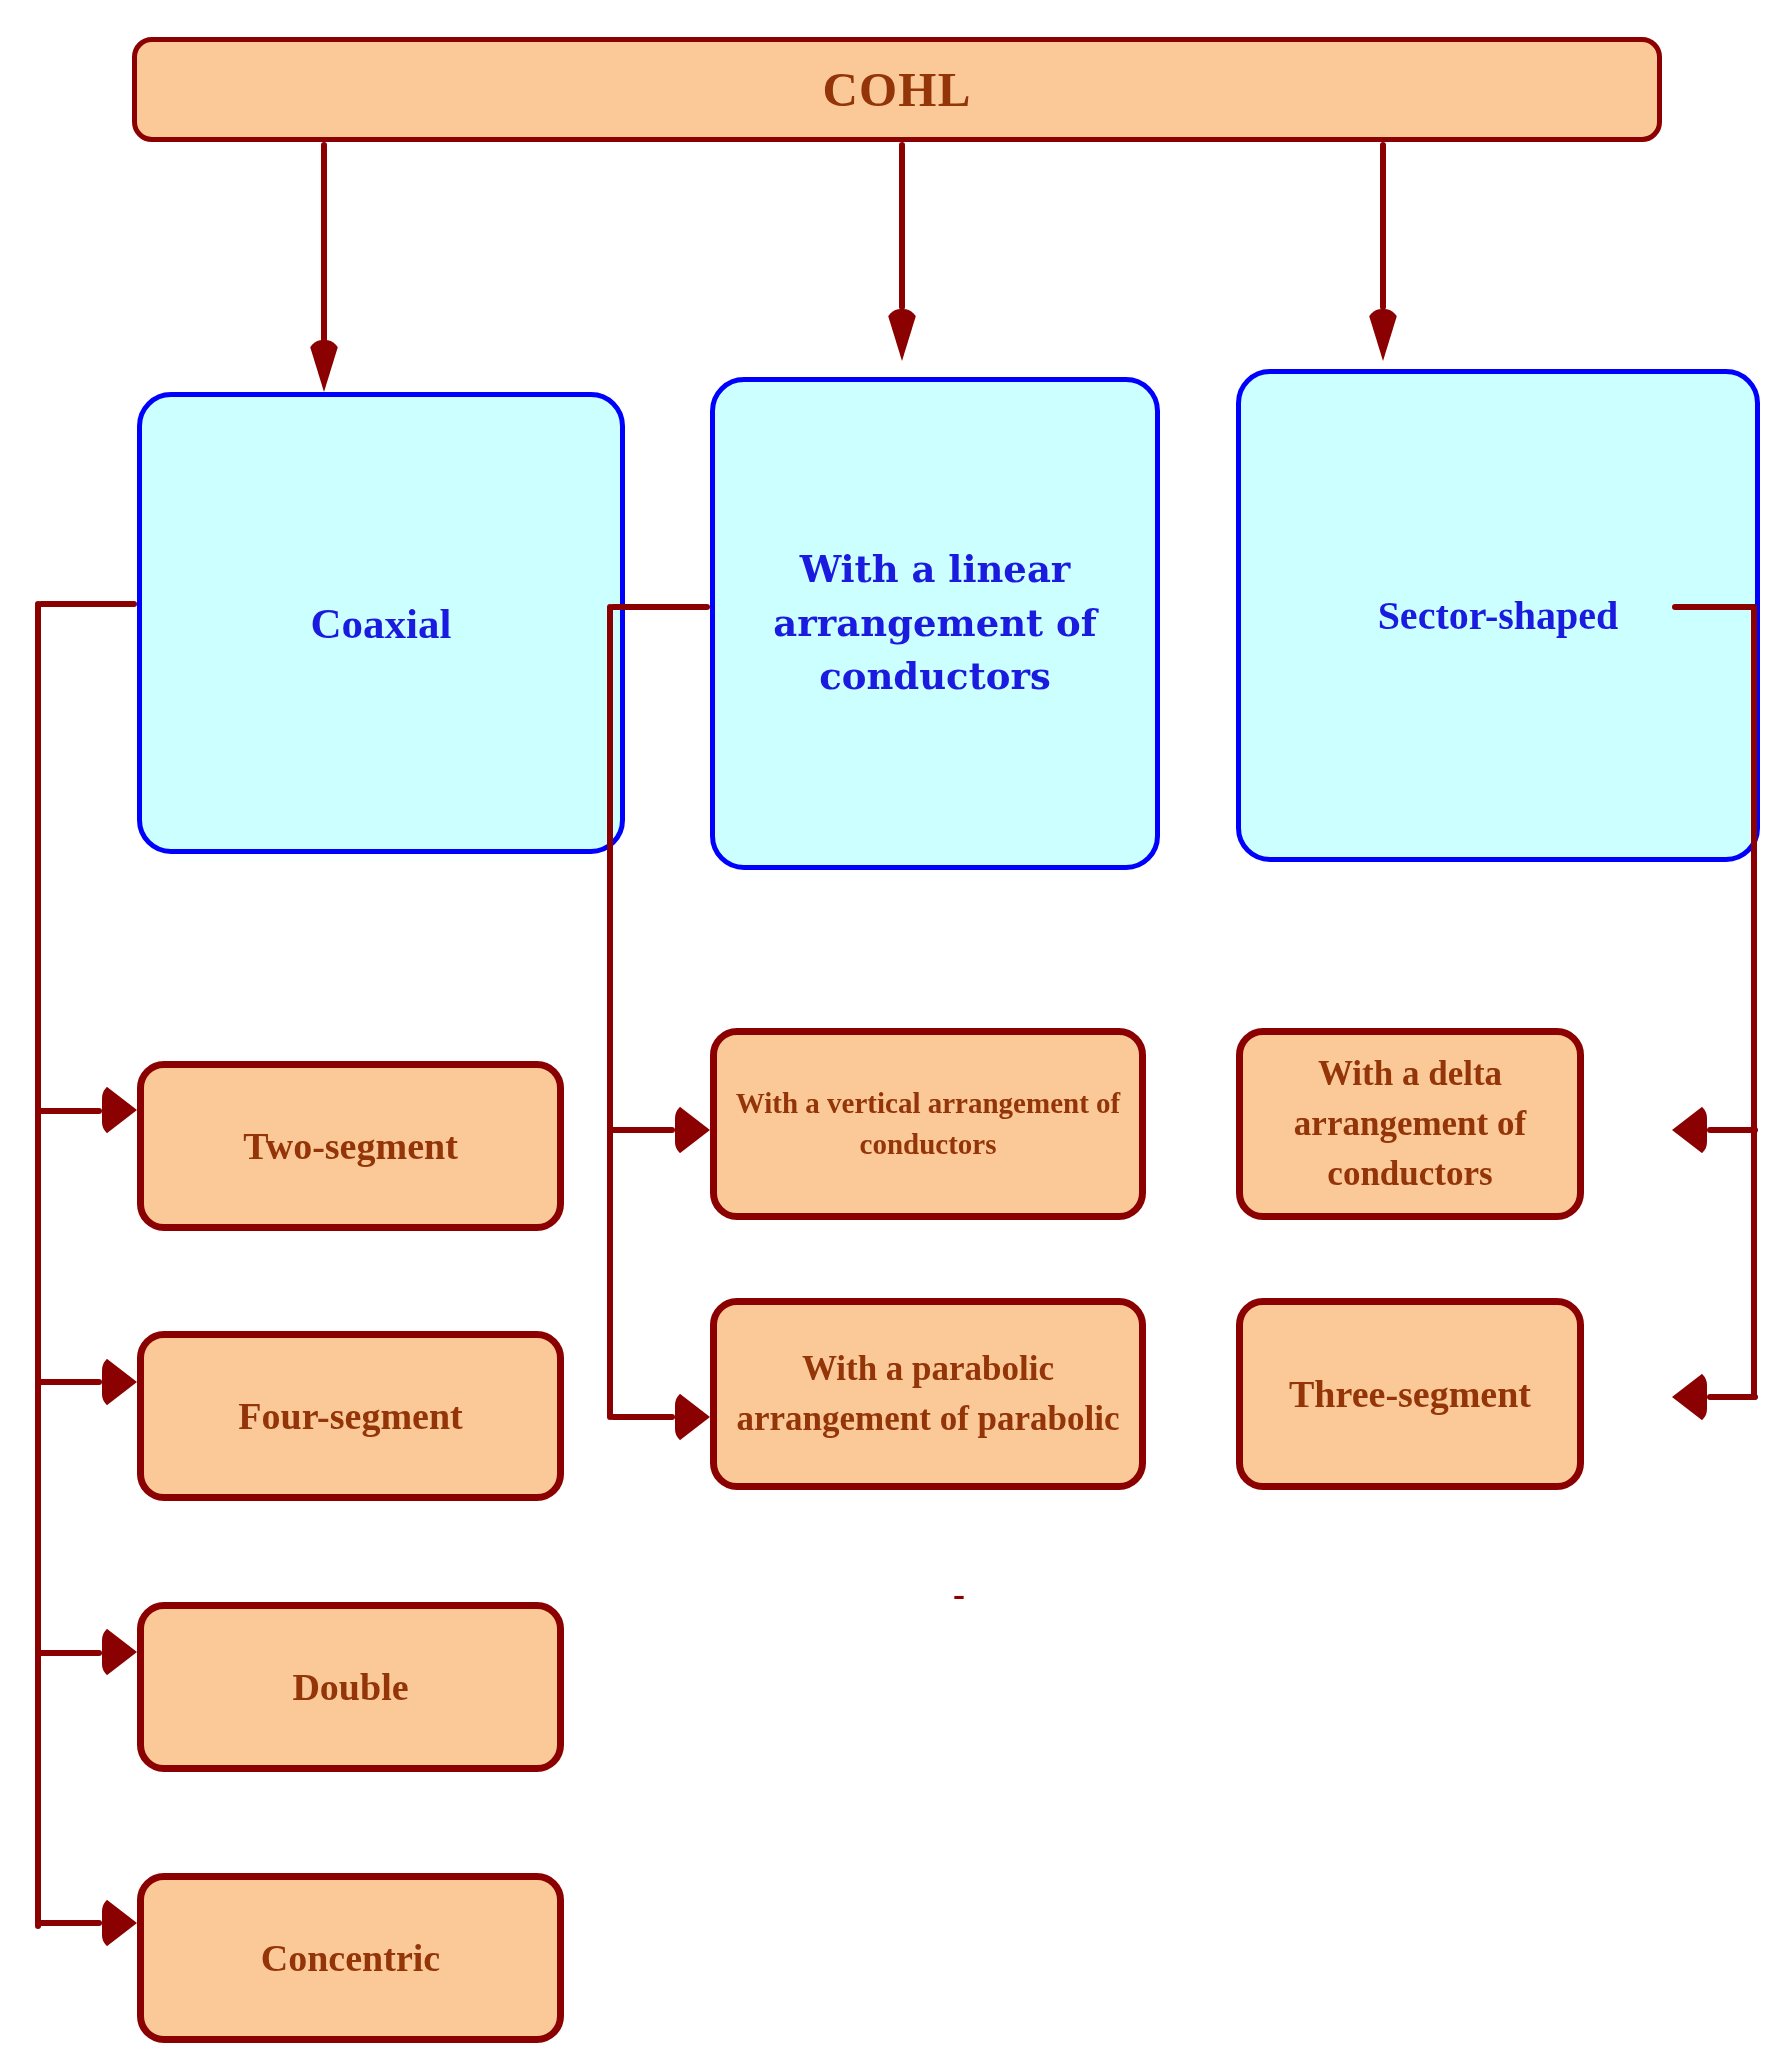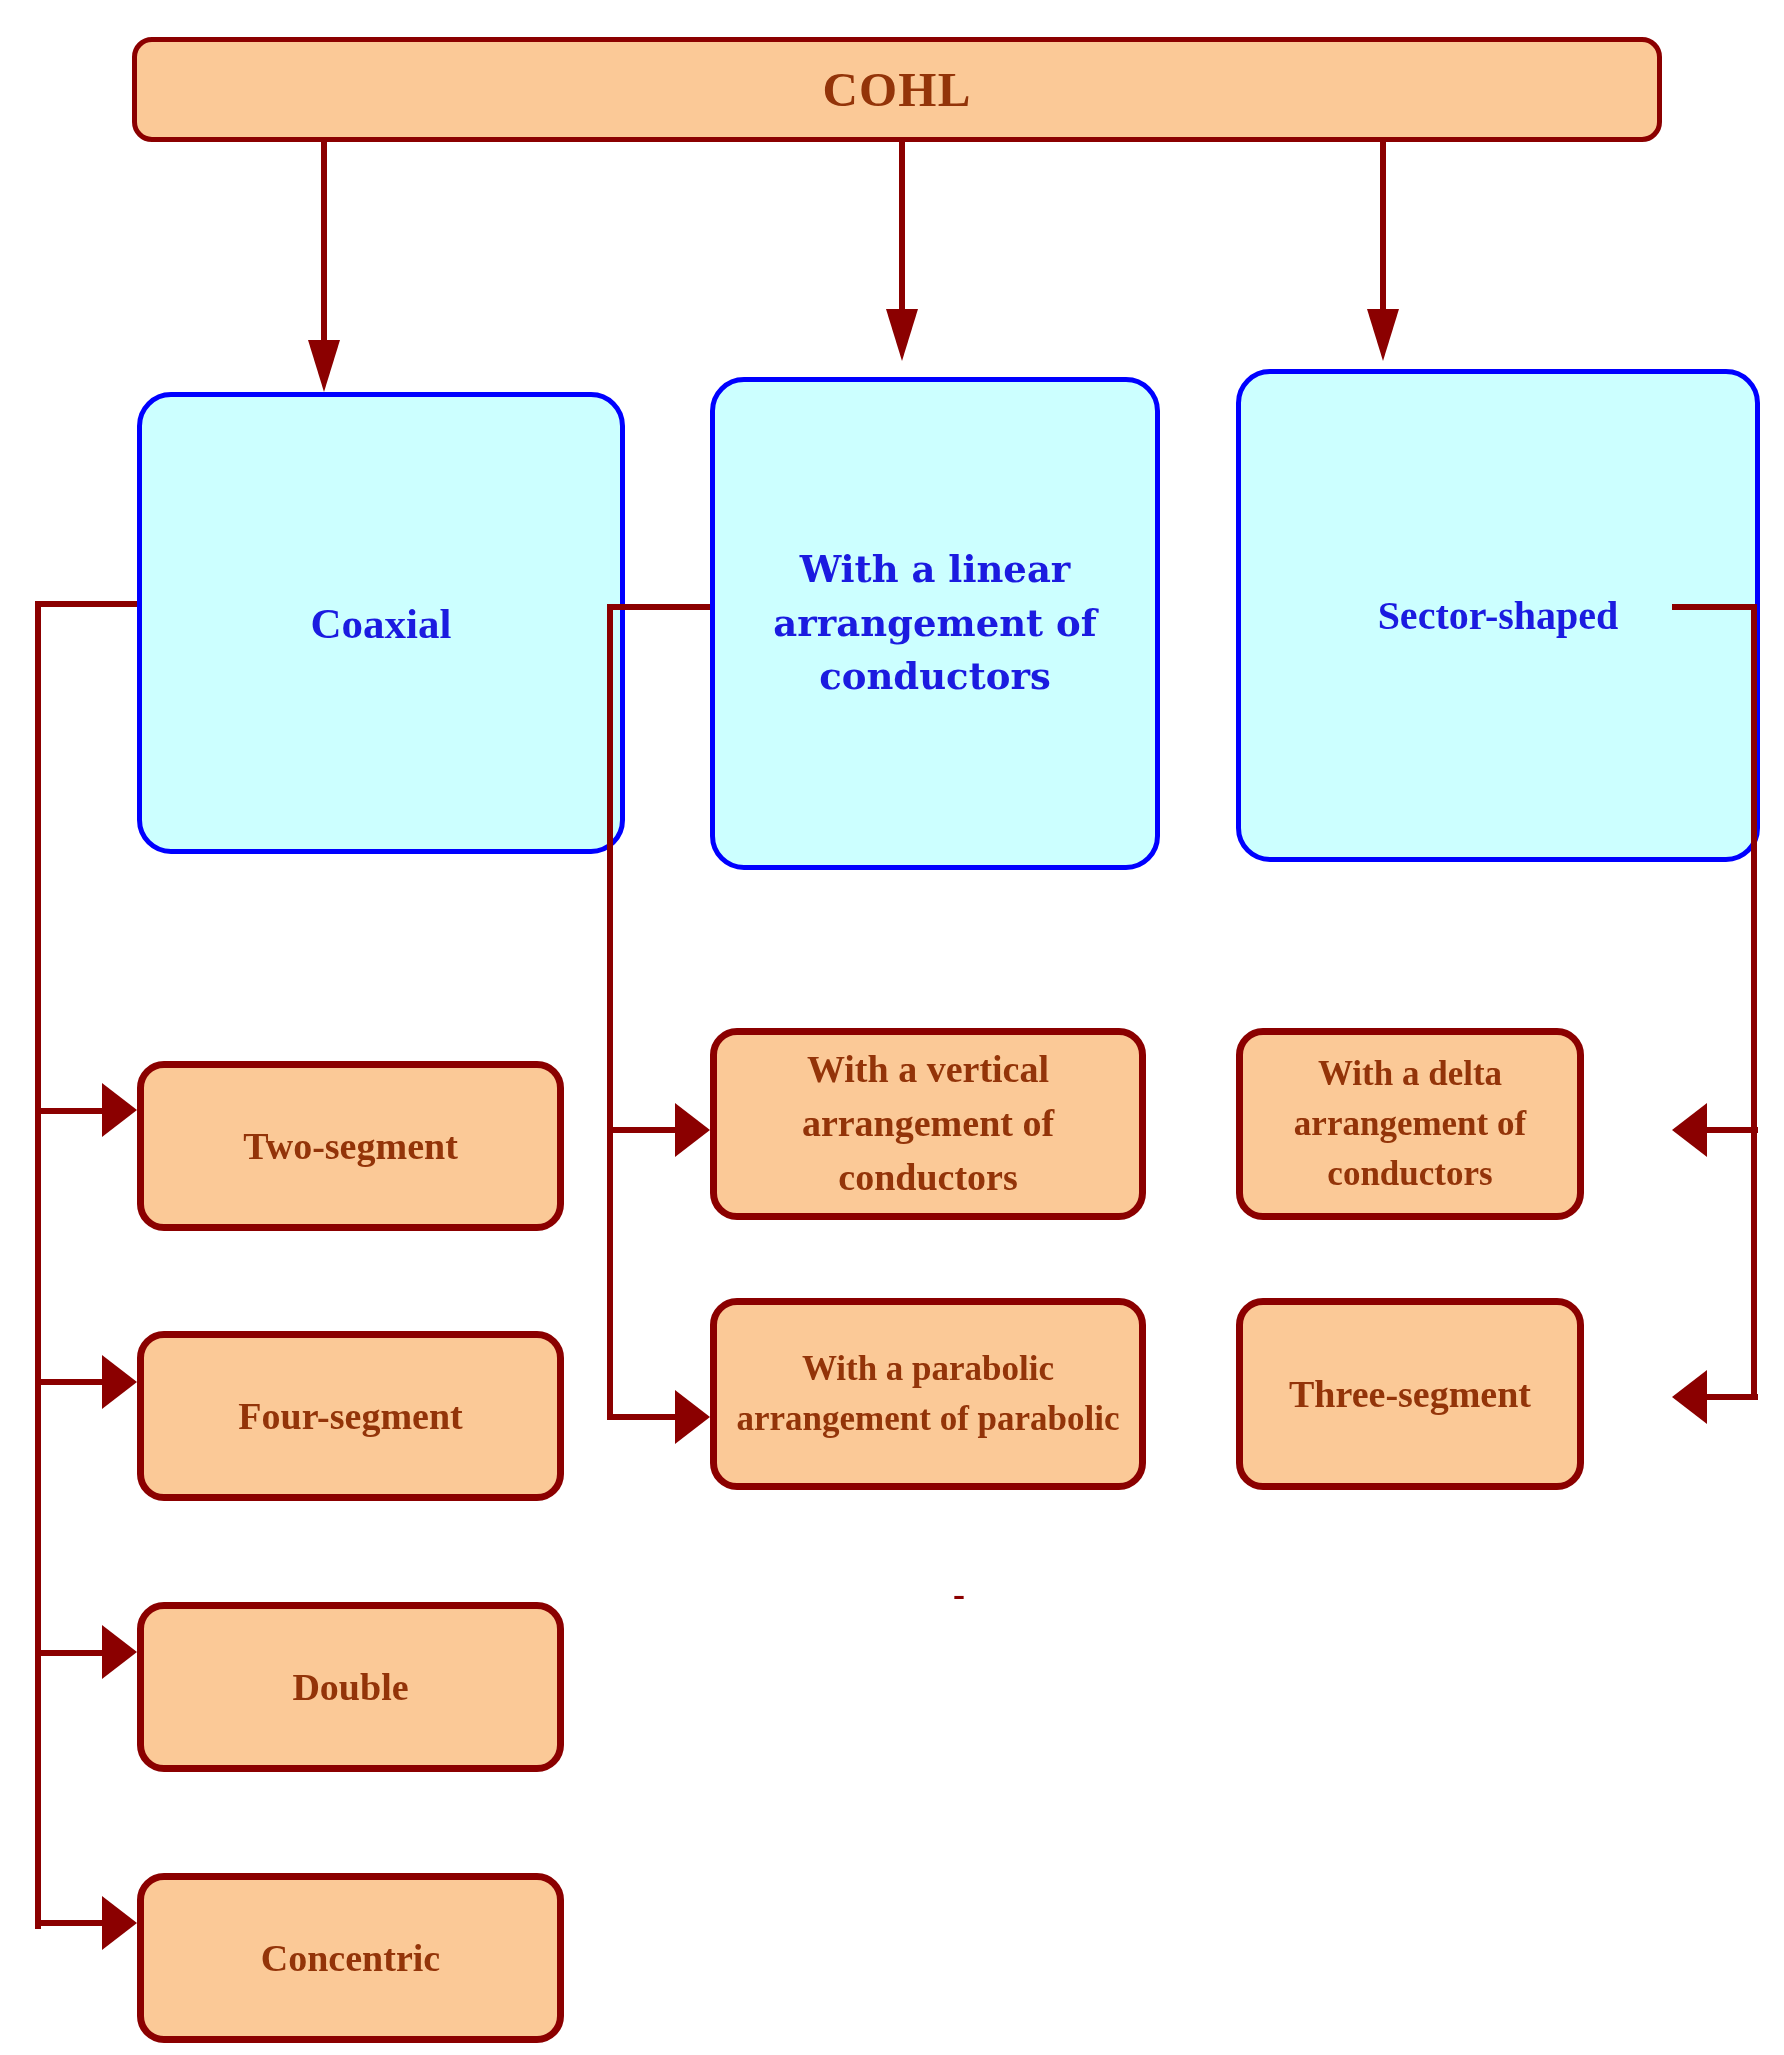--- a/index.html
+++ b/index.html
@@ -4,21 +4,21 @@
 <style>
   :root{
     --line:#8b0000;
     --node-fill:#fbc997;
     --node-text:#933409;
     --category-fill:#ccffff;
     --category-border:#0000ff;
     --category-text:#1b1be0;
     --background:#ffffff;
   }
-  *{margin:0;padding:0;box-sizing:border-box;}
+  *{margin:0;padding:0;box-sizing:border-box;border-radius:15px;}
   html,body{background:var(--background);}
   .canvas{
     position:relative;
     width:1785px;height:2056px;
     background:var(--background);
     font-family:"Liberation Serif","DejaVu Serif",serif;
     overflow:hidden;
   }
   
   .box{
@@ -50,21 +50,21 @@
     color:var(--node-text);
     padding:0 16.3px;
   }
   .col1{left:137px;width:427px;height:170px;font-size:38px;}
   #node-two-segment{top:1061px;justify-content:center;}
   #node-four-segment{top:1331px;}
   #node-double{top:1602px;}
   #node-concentric{top:1873px;}
   .col2{left:710px;width:436px;height:192px;}
   .col3{left:1236px;width:348px;height:192px;}
-  #node-vertical{top:1028px;font-size:38px;line-height:1.42;}
+  #node-vertical{top:1028px;font-size:29px;line-height:1.42;}
   #node-parabolic{top:1298px;font-size:35px;line-height:1.42;}
   #node-delta{top:1028px;font-size:35px;line-height:1.42;}
   #node-three-segment{top:1298px;font-size:38px;align-items:center;}
   
   .ln{position:absolute;background:var(--line);}
   .head-down{
     position:absolute;width:0;height:0;
     border-left:16.3px solid transparent;
     border-right:16.3px solid transparent;
     border-top:52px solid var(--line);

